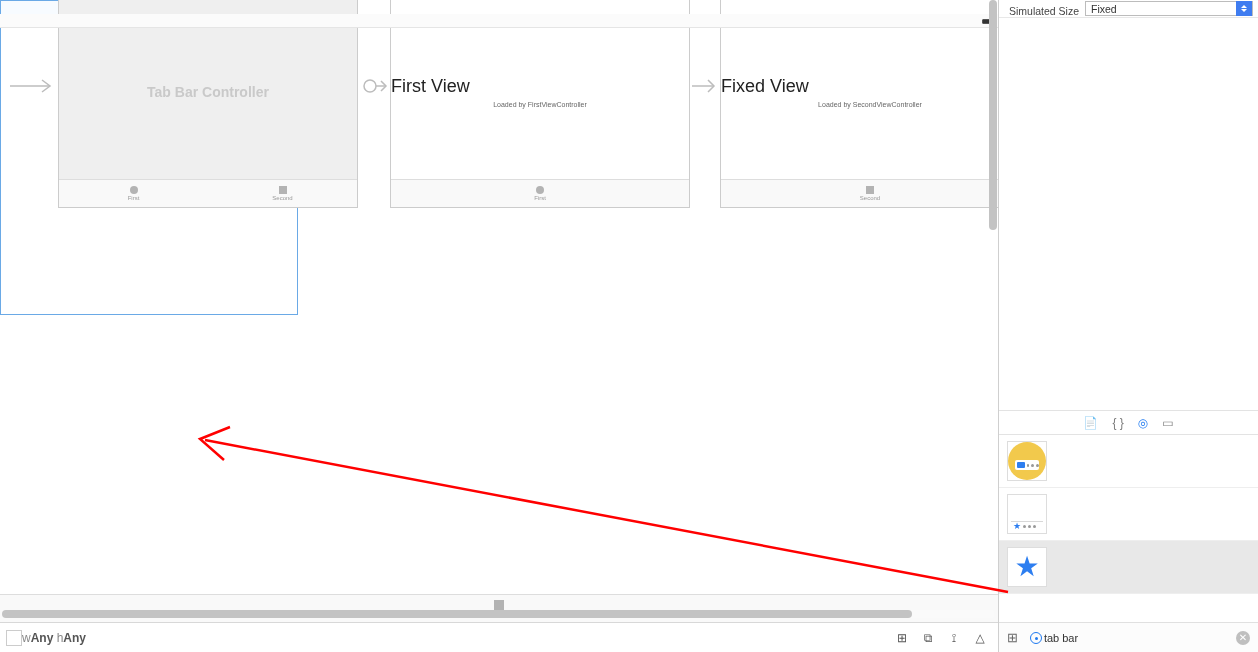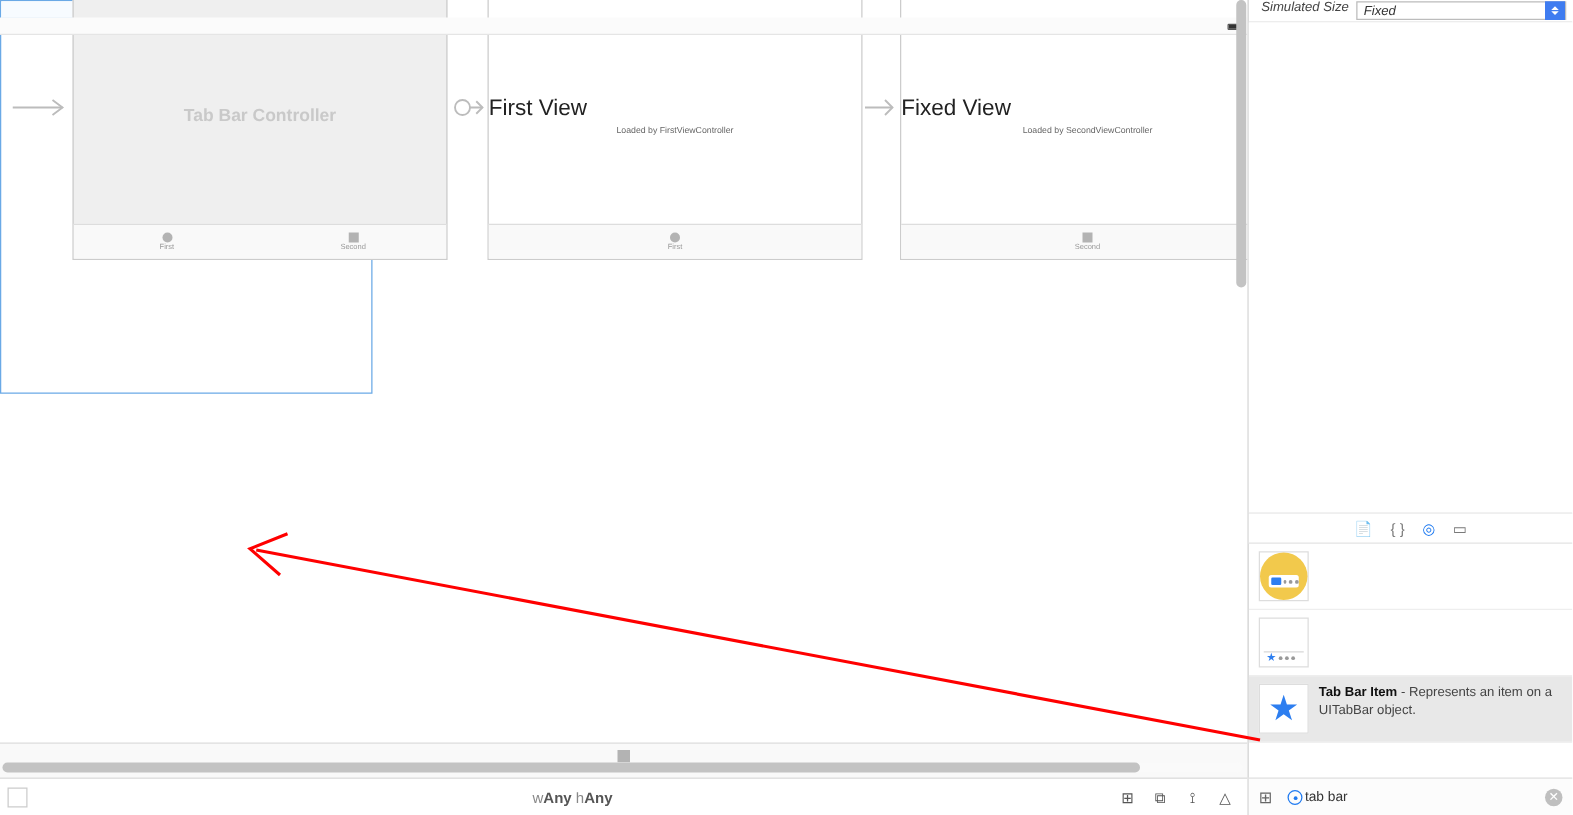--- a/index.html
+++ b/index.html
@@ -35,27 +35,27 @@
     .scene-item .bottom { position: absolute; left: 0; right: 0; bottom: 0; height: 28px; border-top: 1px solid #ddd; background: #f9f9f9; display: flex; flex-direction: column; align-items: center; justify-content: center; gap: 1px; }
     .scene-item .bottom .sq { width: 10px; height: 10px; background: #b3b3b3; }
     .scene-item .bottom .lbl { font-size: 6px; color: #9a9a9a; }
     
     .hscroll { position: absolute; left: 2px; right: 4px; bottom: 2px; height: 12px; }
     .hscroll .track { position: absolute; left: 0; right: 0; top: 2px; height: 8px; background: #fafafa; border-radius: 4px; }
     .hscroll .thumb { position: absolute; left: 0; width: 910px; top: 2px; height: 8px; background: #c3c3c3; border-radius: 4px; }
     
     .bottombar { position: absolute; left: 0; top: 622px; width: 998px; height: 30px; border-top: 1px solid #d8d8d8; display: flex; align-items: center; background: #fff; }
     .bottombar .left-seg { margin-left: 6px; width: 16px; height: 16px; border: 1px solid #ccc; display: flex; }
-    .bottombar .sizeclass { flex: 1; text-align: center; font-size: 12px; color: #888; }
+    .bottombar .sizeclass { flex: 1; text-align: left; font-size: 12px; color: #888; }
     .bottombar .sizeclass b { color: #555; font-weight: 600; }
     .bottombar .icons { display: flex; gap: 10px; padding-right: 10px; }
     .bottombar .icons span { width: 16px; height: 16px; display: inline-flex; align-items: center; justify-content: center; font-size: 12px; color: #555; border: 0; }
     
     .inspector { position: absolute; left: 998px; top: 0; width: 260px; height: 652px; border-left: 1px solid #cfcfcf; background: #fff; }
-    .simrow { height: 18px; display: flex; align-items: flex-start; padding-left: 10px; padding-right: 20px; border-bottom: 1px solid #e8e8e8; position: relative; font-style: italic; }
+    .simrow { height: 18px; display: flex; align-items: flex-end; padding-left: 10px; padding-right: 20px; border-bottom: 1px solid #e8e8e8; position: relative; }
     .simrow .lbl { font-size: 10.5px; color: #444; }
     .simrow .sel { position: absolute; left: 86px; right: 5px; top: 1px; bottom: 1px; background: #fff; border: 1px solid #bcbcbc; display: flex; align-items: center; padding-left: 5px; font-size: 10.5px; color: #333; }
     .simrow .sel .chev { position: absolute; right: 0; top: -1px; bottom: -1px; width: 16px; background: #3f7cf0; display: flex; flex-direction: column; align-items: center; justify-content: center; gap: 0; }
     .simrow .sel .chev::before, .simrow .sel .chev::after { content: ""; width: 0; height: 0; border-left: 3px solid transparent; border-right: 3px solid transparent; }
     .simrow .sel .chev::before { border-bottom: 3px solid #fff; margin-bottom: 1px; }
     .simrow .sel .chev::after { border-top: 3px solid #fff; }
     .insp-blank { position: absolute; top: 18px; left: 0; right: 0; height: 393px; background: #fff; border-bottom: 1px solid #e3e3e3; }
     .lib-tabs { position: absolute; top: 411px; left: 0; right: 0; height: 24px; display: flex; align-items: center; justify-content: center; gap: 14px; border-bottom: 1px solid #e3e3e3; background: #fff; }
     .lib-tabs span { font-size: 12px; color: #7a7a7a; }
     .lib-tabs .active { color: #1f7af0; }
@@ -219,21 +219,20 @@
               <div class="d"></div>
               <div class="d"></div>
             </div>
           </div>
       </div>
     </div>
     <div class="lib-row sel">
       <div class="lib-ico">
         <div class="ico-tbi">★</div>
       </div>
-      <div class="lib-txt"><b>Tab Bar Item</b><span> - Represents an item on a UITabBar object.</span></div>
     </div>
   </div>
 
   <div class="lib-filter">
     <span class="grid">⊞</span>
     <div class="search">
       <span class="icn"></span>
       <input type="text" value="tab bar" style="">
     </div>
     <div class="clear">✕</div>

